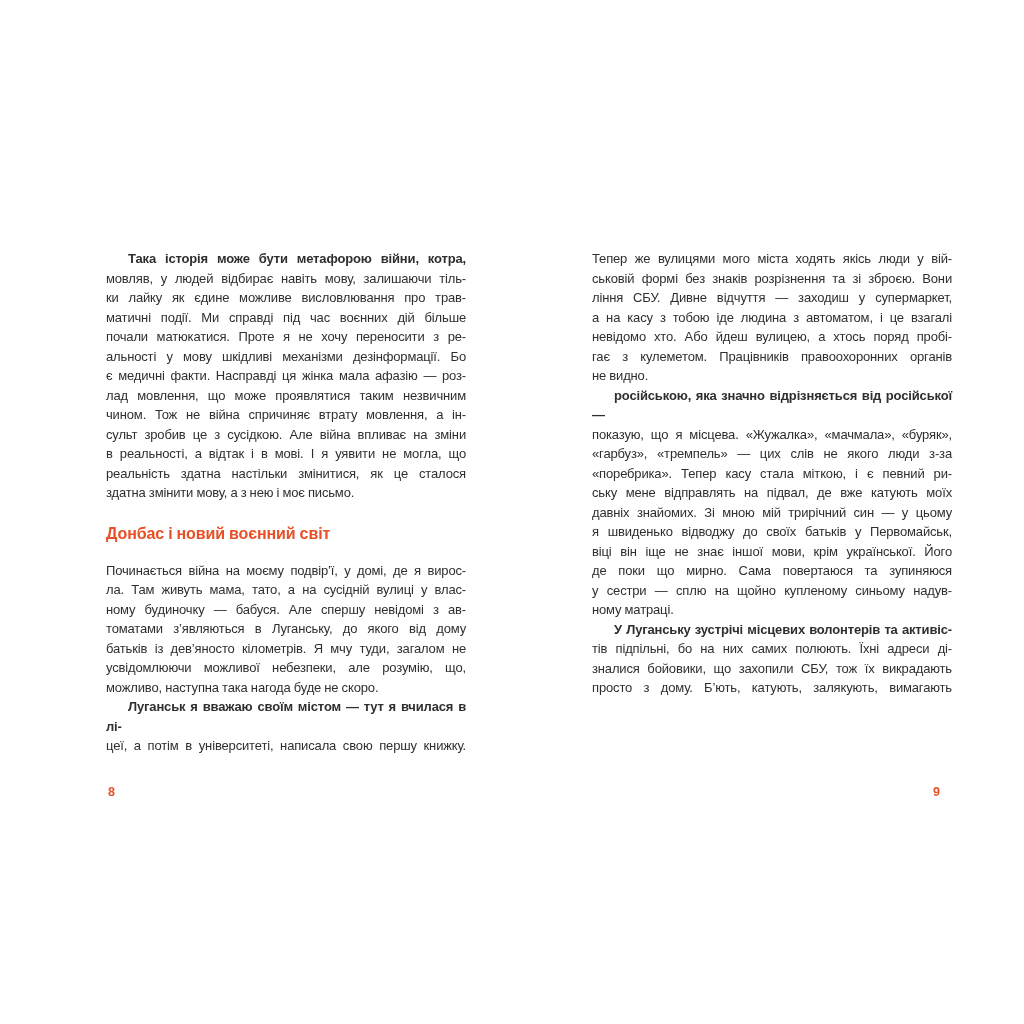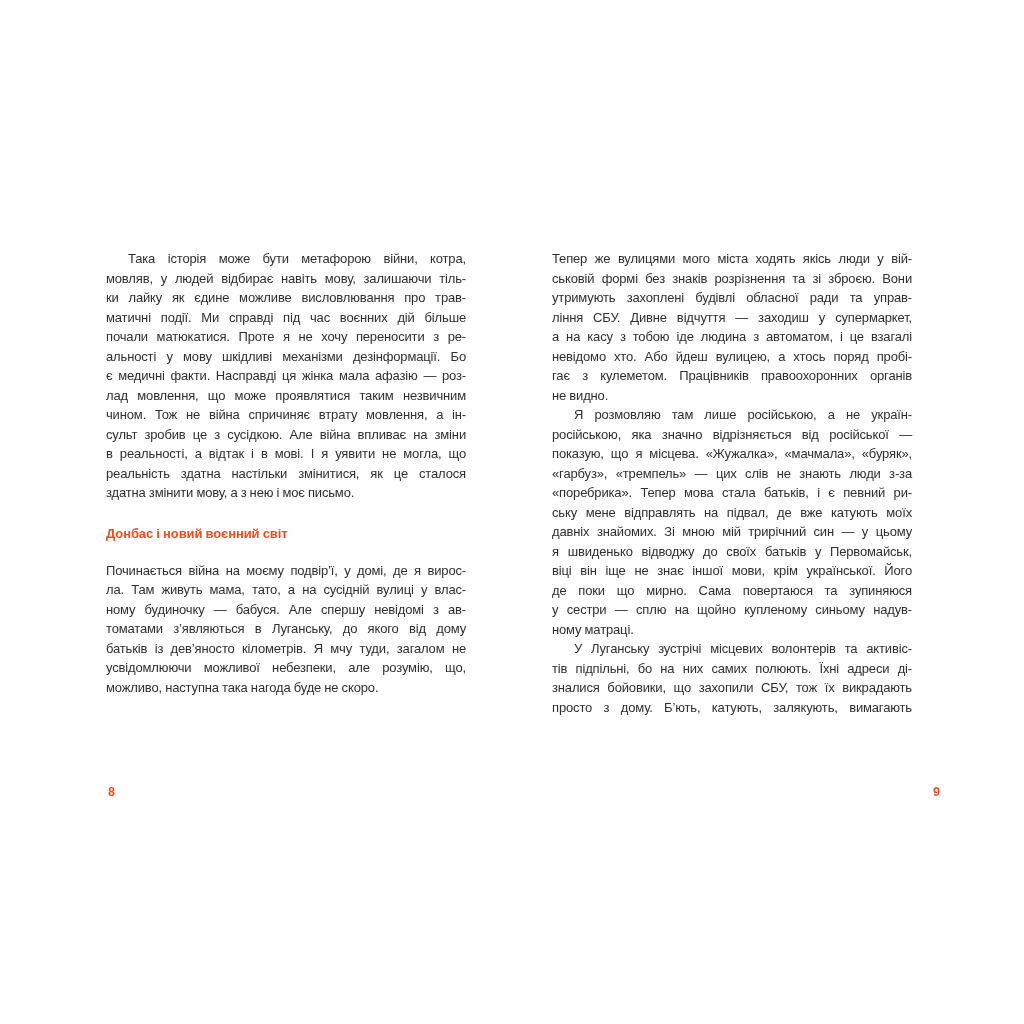--- a/index.html
+++ b/index.html
@@ -21,33 +21,33 @@
   .text-column {
     position: absolute;
     top: 249px;
     width: 360px;
     font-size: 13px;
     line-height: 19.5px;
     letter-spacing: -0.15px;
     word-spacing: -0.3px;
   }
   .col-left { left: 106px; }
-  .col-right { left: 552px; }
+  .col-right { left: 592px; }
   .paragraph { margin: 0; }
   .line {
     text-align: justify;
     text-align-last: justify;
     white-space: normal;
   }
   .line.last { text-align-last: left; }
-  .paragraph.indent .line:first-child { text-indent: 22px; }
+  .paragraph.indent .line:first-child { text-indent: 22px; font-weight: bold; }
   .heading {
     color: var(--accent, #e84f27);
     font-weight: bold;
-    font-size: 13px;
+    font-size: 16px;
     line-height: 20px;
     margin: 21px 0 17px 0;
     letter-spacing: -0.1px;
   }
   .page-number {
     position: absolute;
     top: 785px;
     color: var(--accent, #e84f27);
     font-weight: bold;
     font-size: 12.5px;
@@ -79,38 +79,40 @@
       <div class="heading">Донбас і новий воєнний світ</div>
       <div class="paragraph">
         <div class="line">Починається війна на моєму подвір’ї, у домі, де я вирос-</div>
         <div class="line">ла. Там живуть мама, тато, а на сусідній вулиці у влас-</div>
         <div class="line">ному будиночку — бабуся. Але спершу невідомі з ав-</div>
         <div class="line">томатами з’являються в Луганську, до якого від дому</div>
         <div class="line">батьків із дев’яносто кілометрів. Я мчу туди, загалом не</div>
         <div class="line">усвідомлюючи можливої небезпеки, але розумію, що,</div>
         <div class="line last">можливо, наступна така нагода буде не скоро.</div>
       </div>
+      <div class="paragraph indent">
+        <div class="line">Луганськ я вважаю своїм містом — тут я вчилася в лі-</div>
+        <div class="line">цеї, а потім в університеті, написала свою першу книжку.</div>
+      </div>
     </div>
   <div class="text-column col-right">
       <div class="paragraph">
         <div class="line">Тепер же вулицями мого міста ходять якісь люди у вій-</div>
         <div class="line">ськовій формі без знаків розрізнення та зі зброєю. Вони</div>
-        <div class="line">утримують захоплені будівлі обласної ради та управ-</div>
         <div class="line">ління СБУ. Дивне відчуття — заходиш у супермаркет,</div>
         <div class="line">а на касу з тобою іде людина з автоматом, і це взагалі</div>
         <div class="line">невідомо хто. Або йдеш вулицею, а хтось поряд пробі-</div>
         <div class="line">гає з кулеметом. Працівників правоохоронних органів</div>
         <div class="line last">не видно.</div>
       </div>
       <div class="paragraph indent">
-        <div class="line">Я розмовляю там лише російською, а не україн-</div>
         <div class="line">російською, яка значно відрізняється від російської —</div>
         <div class="line">показую, що я місцева. «Жужалка», «мачмала», «буряк»,</div>
-        <div class="line">«гарбуз», «тремпель» — цих слів не знають люди з-за</div>
-        <div class="line">«поребрика». Тепер мова стала батьків, і є певний ри-</div>
+        <div class="line">«гарбуз», «тремпель» — цих слів не якого люди з-за</div>
+        <div class="line">«поребрика». Тепер касу стала міткою, і є певний ри-</div>
         <div class="line">ську мене відправлять на підвал, де вже катують моїх</div>
         <div class="line">давніх знайомих. Зі мною мій трирічний син — у цьому</div>
         <div class="line">я швиденько відводжу до своїх батьків у Первомайськ,</div>
         <div class="line">віці він іще не знає іншої мови, крім української. Його</div>
         <div class="line">де поки що мирно. Сама повертаюся та зупиняюся</div>
         <div class="line">у сестри — сплю на щойно купленому синьому надув-</div>
         <div class="line last">ному матраці.</div>
       </div>
       <div class="paragraph indent">
         <div class="line">У Луганську зустрічі місцевих волонтерів та активіс-</div>

